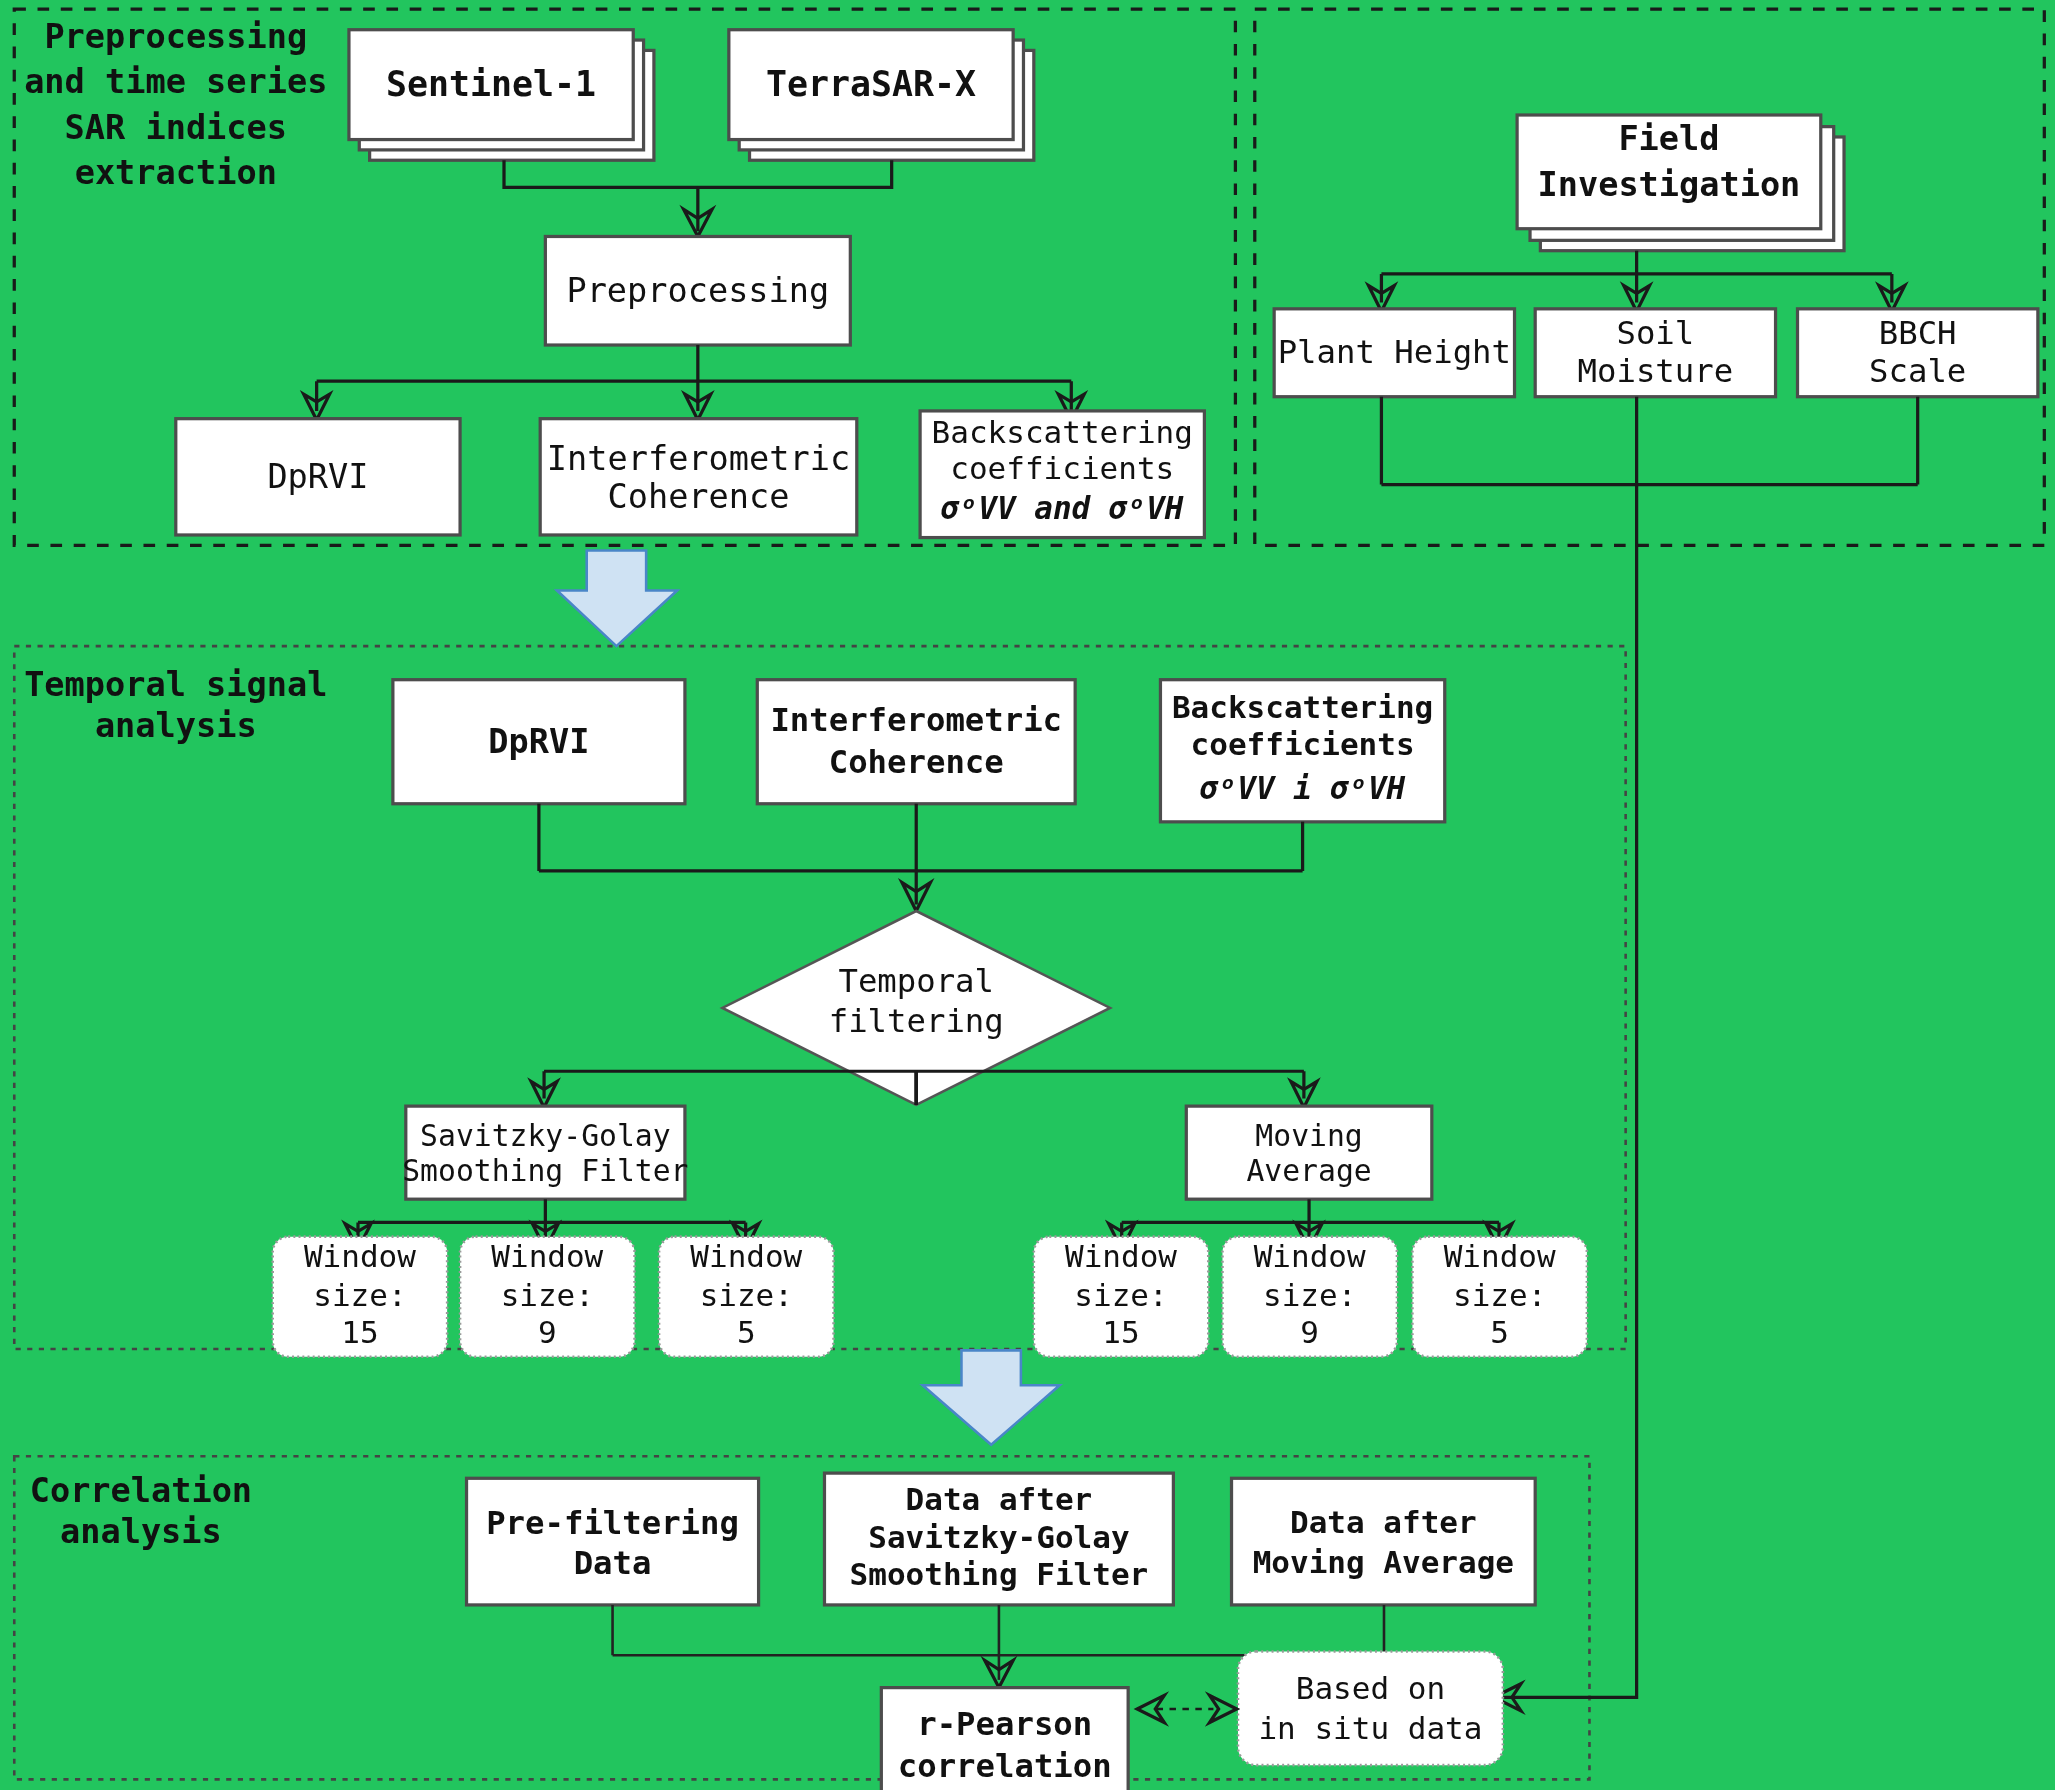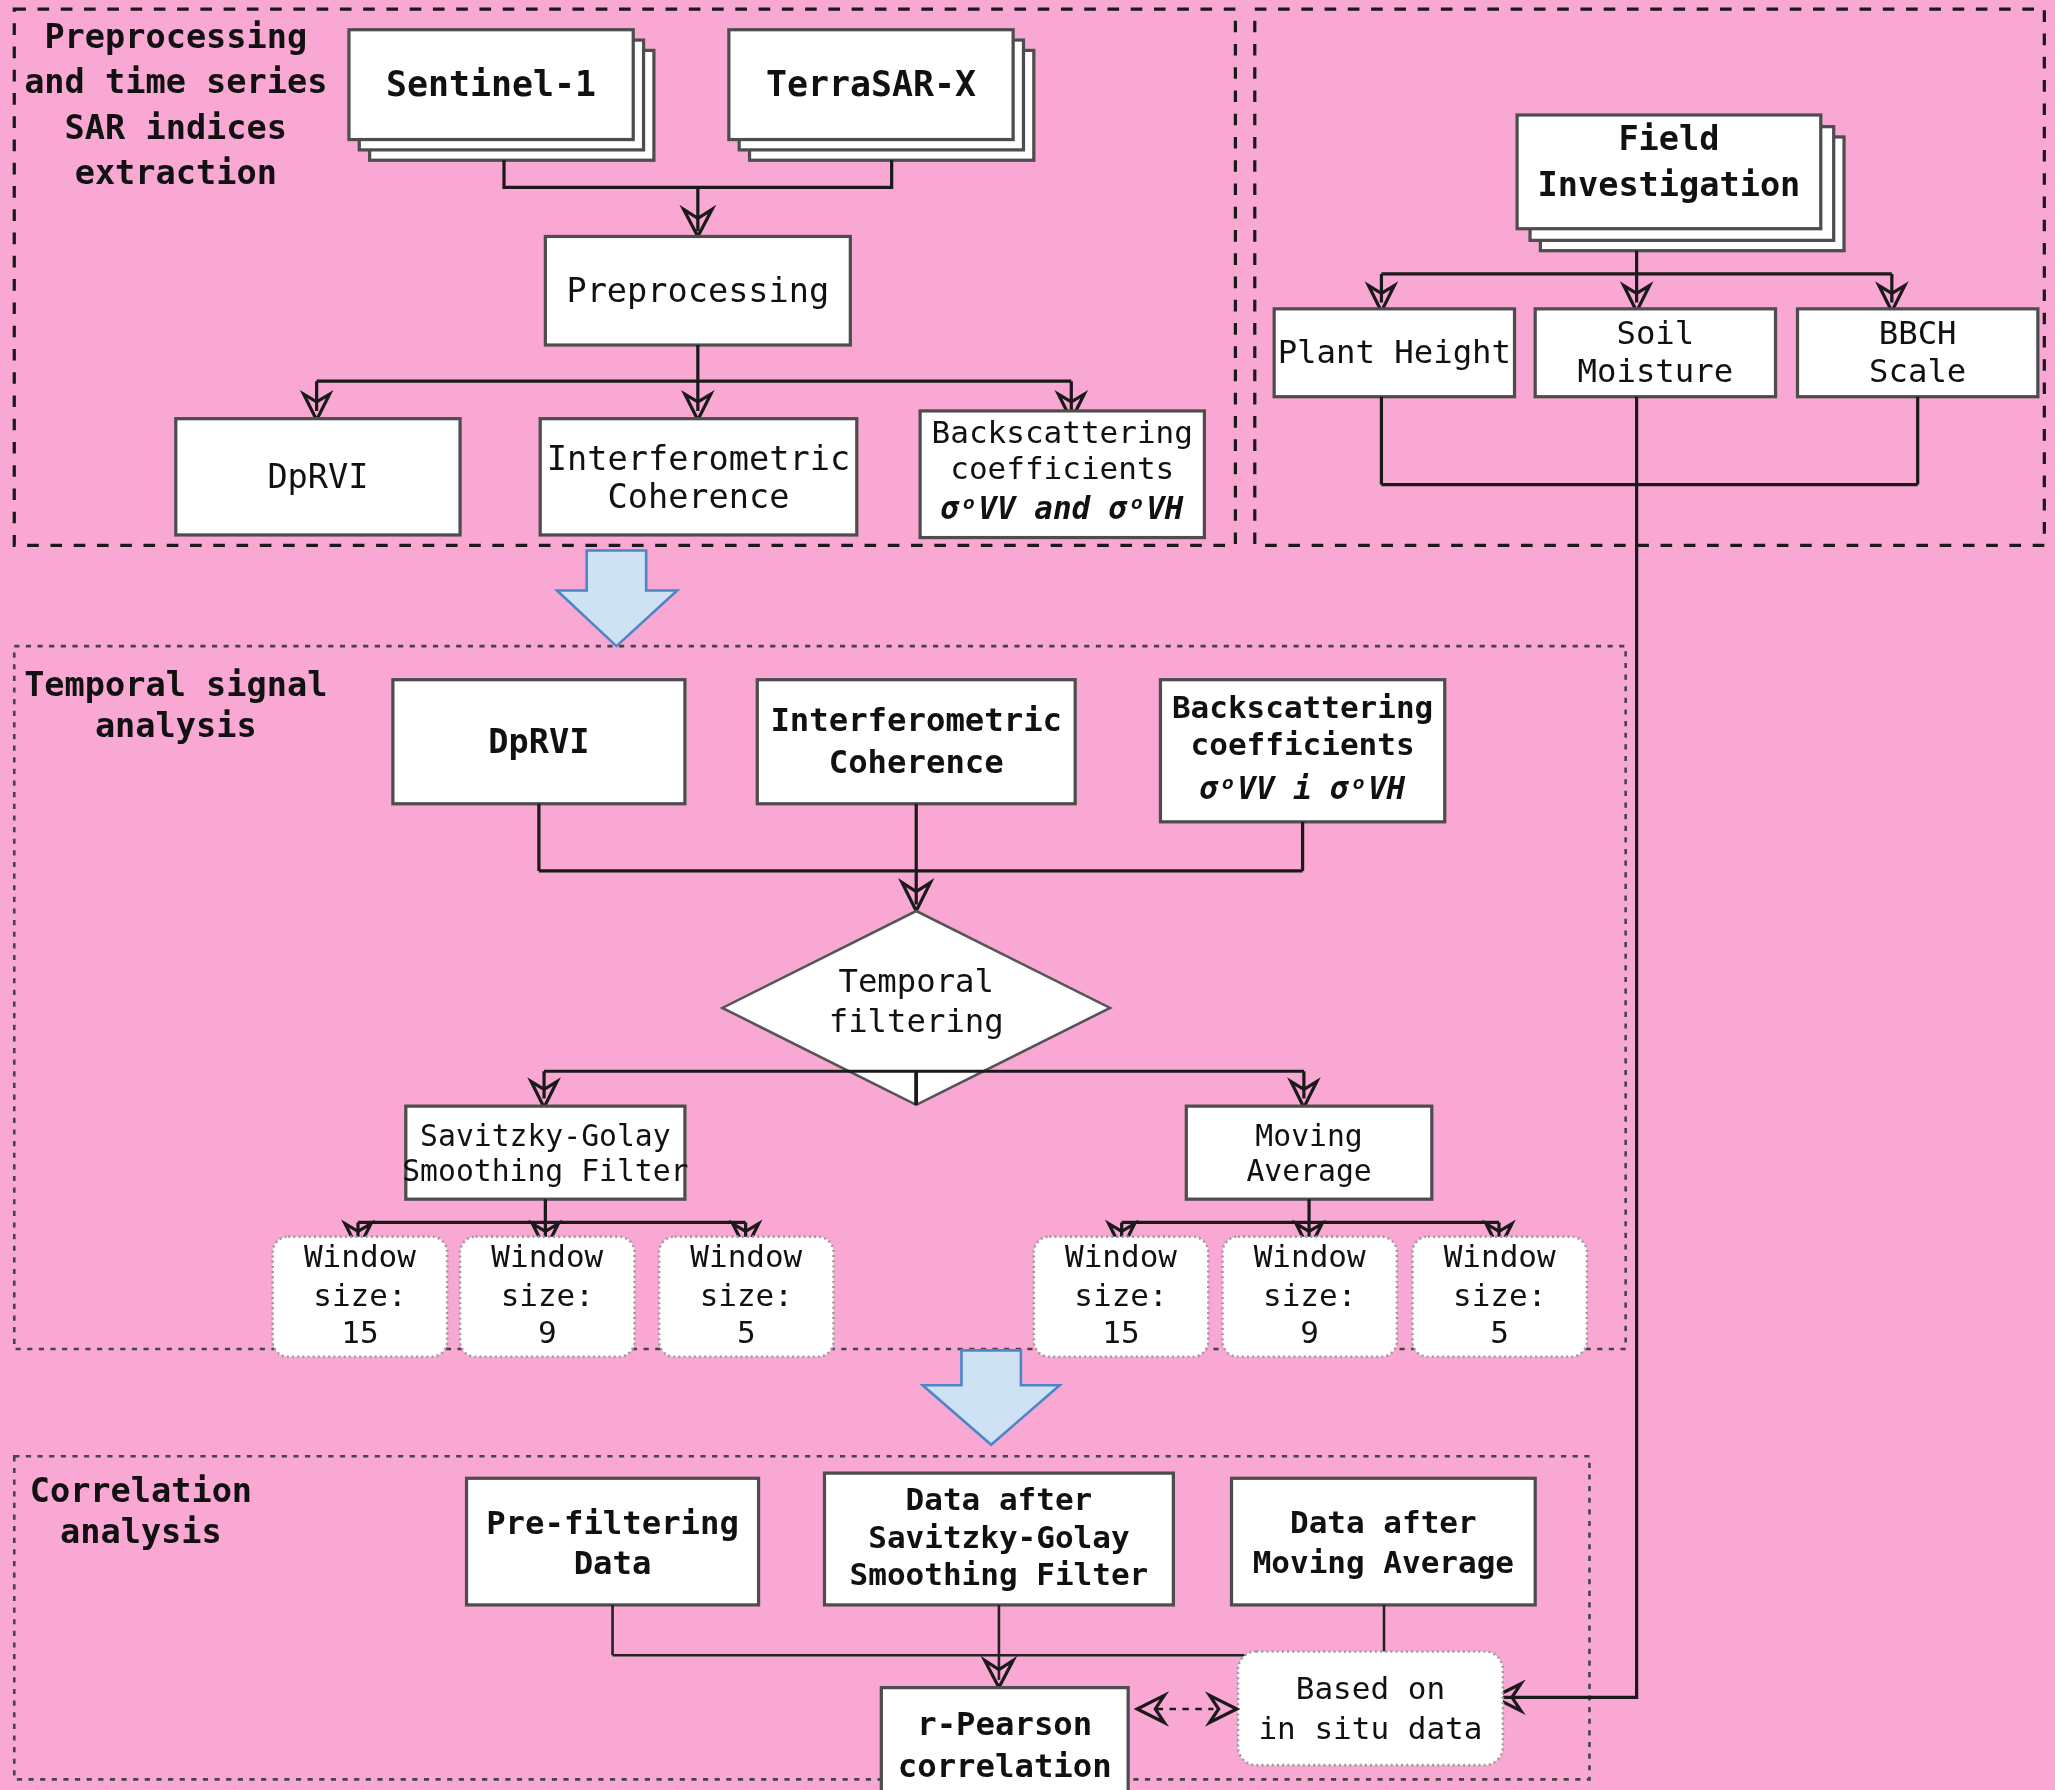--- a/index.html
+++ b/index.html
@@ -1,17 +1,17 @@
 <!DOCTYPE html>
 <html style="font-size:10.3px"><head>
 <meta charset="utf-8">
 <style>
   html,body{margin:0;padding:0;background:#ffffff;}
   body{font-family:"DejaVu Sans Mono", monospace;}
-  #canvas{position:relative;width:2056px;height:1791px;background:#f9a8d4;overflow:hidden;}
+  #canvas{position:relative;width:2056px;height:1791px;background:#22c55e;overflow:hidden;}
   svg{position:absolute;left:0;top:0;width:2056px;height:1791px;}
   .panel{fill:none;stroke:#1a1a1a;stroke-width:5;stroke-dasharray:18 18;}
   .panel-fine{fill:none;stroke:#444;stroke-width:4;stroke-dasharray:8 10;}
   .bx{fill:#ffffff;stroke:#4d4d4d;stroke-width:5;}
   .bx-thin{fill:#ffffff;stroke:#555;stroke-width:4;}
   .rnd{fill:#ffffff;stroke:#9a9a9a;stroke-width:4;stroke-dasharray:3 5;}
   .ln{stroke:#1a1a1a;stroke-width:5;fill:none;}
   .ln-thin{stroke:#222;stroke-width:4;fill:none;}
   .ln-dot{stroke:#1a1a1a;stroke-width:4;fill:none;stroke-dasharray:10 10;}
   .bluearrow{fill:#cfe2f3;stroke:#4a86c8;stroke-width:4;}

